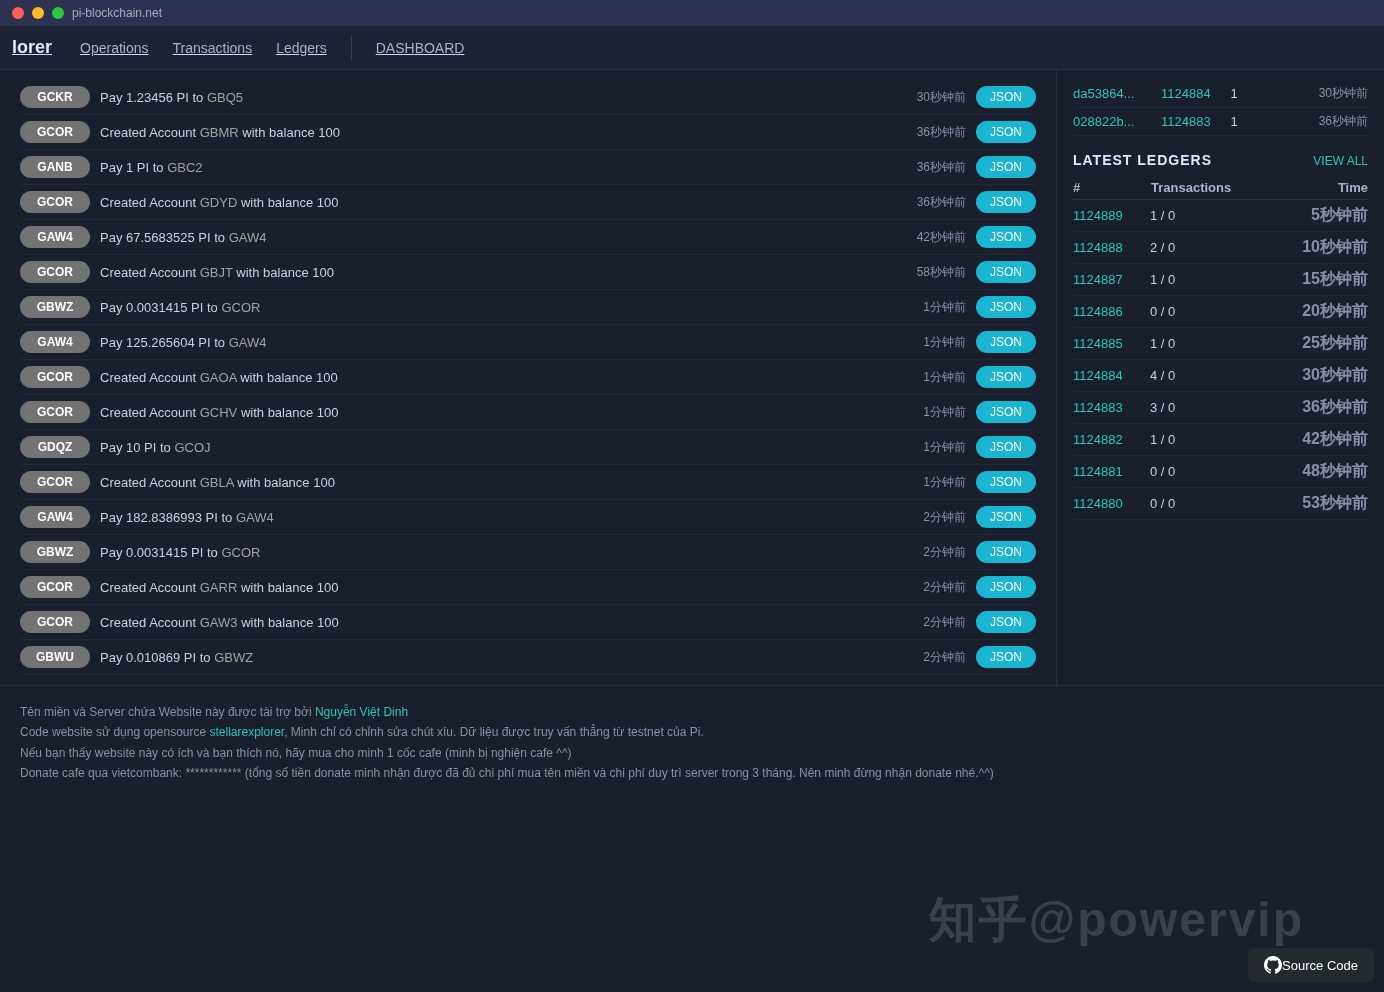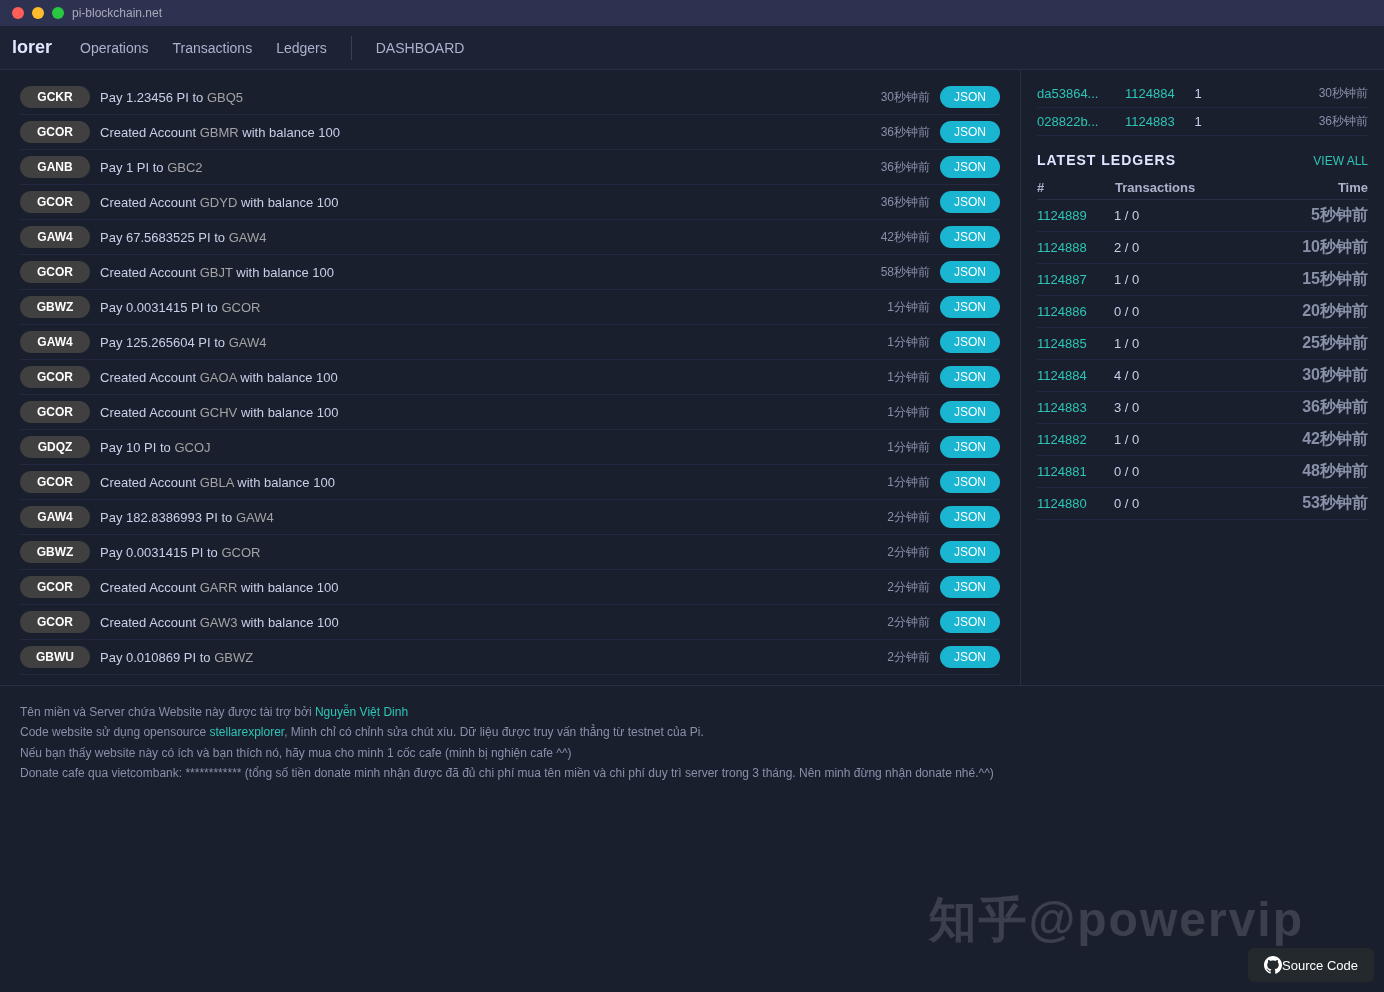--- a/index.html
+++ b/index.html
@@ -25,20 +25,21 @@
     .title-bar .dot.yellow { background: #ffbd2e; }
     .title-bar .dot.green { background: #28c840; }
     
     .nav-bar {
       background: #1e2235;
       display: flex;
       align-items: center;
       padding: 0 12px;
       border-bottom: 1px solid #2a2f45;
       height: 44px;
+      text-decoration: underline;
     }
     .nav-logo {
       color: #e0e6ff;
       font-size: 18px;
       font-weight: bold;
       margin-right: 28px;
     }
     .nav-link {
       color: #aab2cc;
       text-decoration: none;
@@ -65,35 +66,35 @@
       padding: 0;
     }
     
     .ops-panel {
       flex: 1;
       padding: 10px 20px;
       min-width: 0;
     }
     
     .right-panel {
-      width: 364px;
+      width: 328px;
       flex-shrink: 0;
       padding: 10px 16px;
       border-left: 1px solid #2a2f45;
     }
     
     .op-row {
       display: flex;
       align-items: center;
       padding: 6px 0;
       border-bottom: 1px solid #232840;
       gap: 10px;
     }
     .op-badge {
-      background: #404040;
+      background: #737373;
       color: #fff;
       border-radius: 14px;
       padding: 4px 10px;
       font-size: 12px;
       font-weight: bold;
       min-width: 70px;
       text-align: center;
       cursor: pointer;
     }
     .op-desc {

